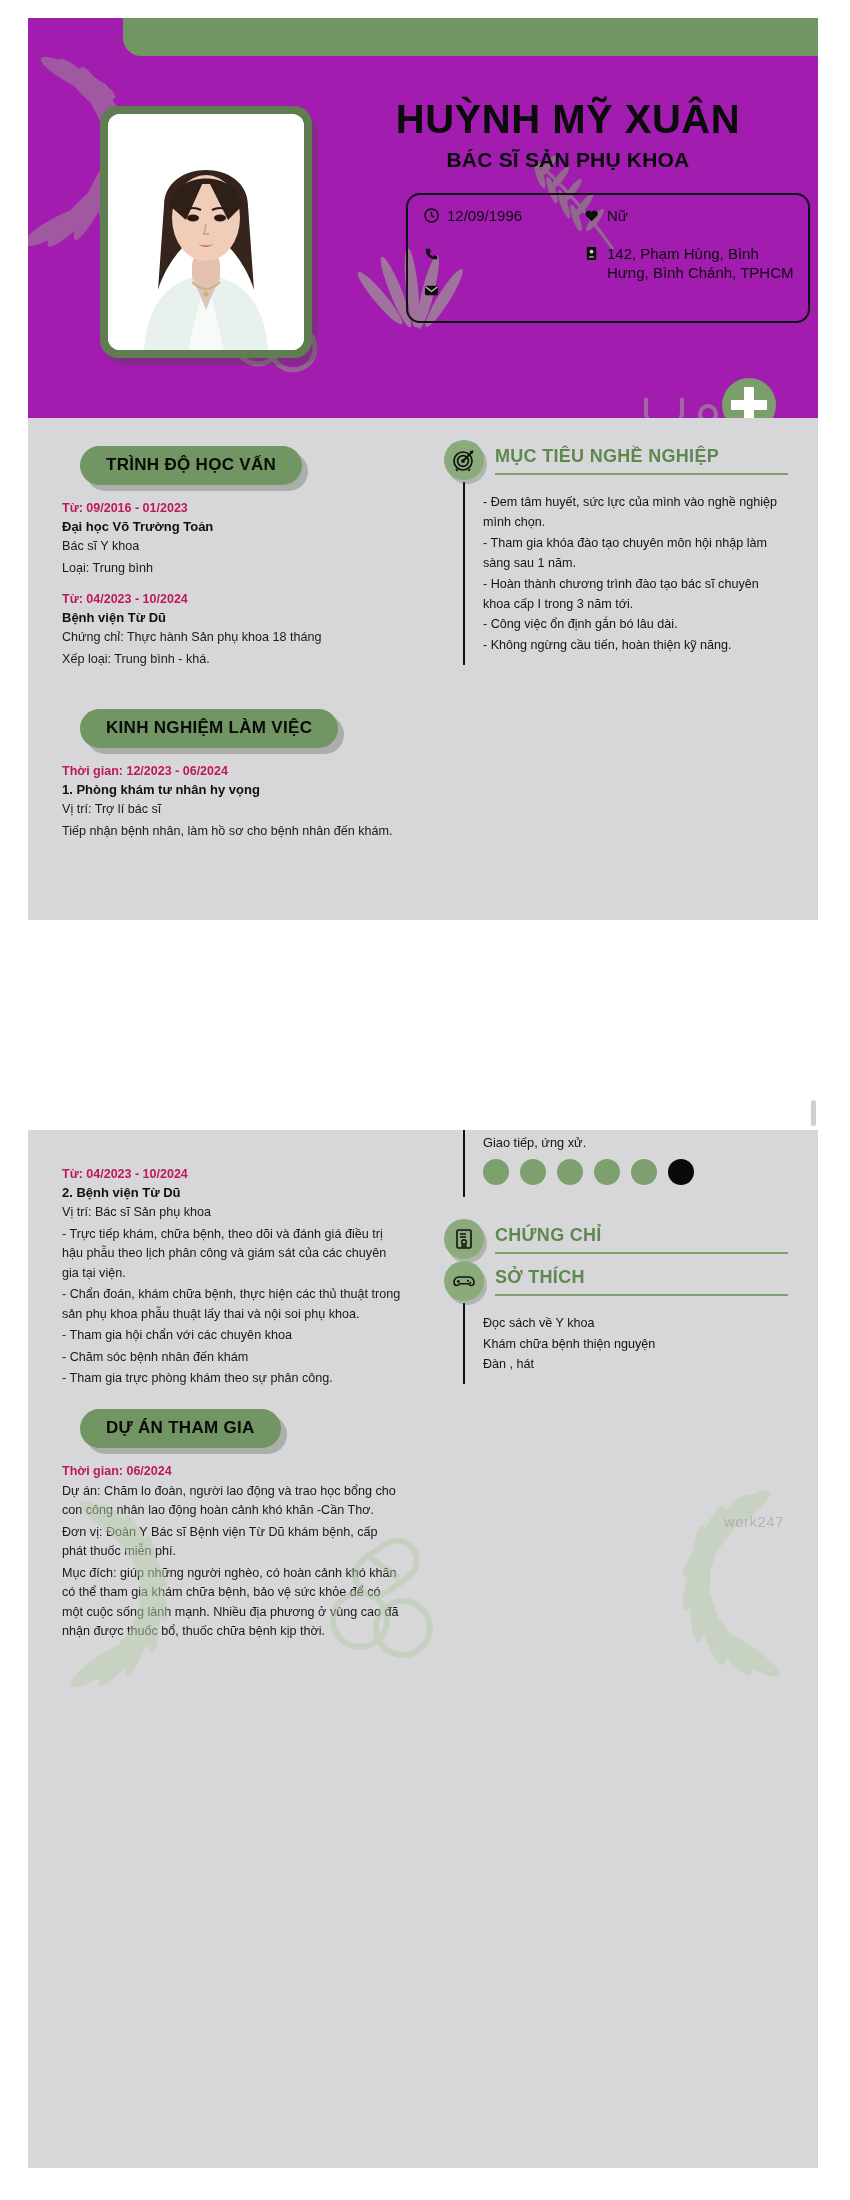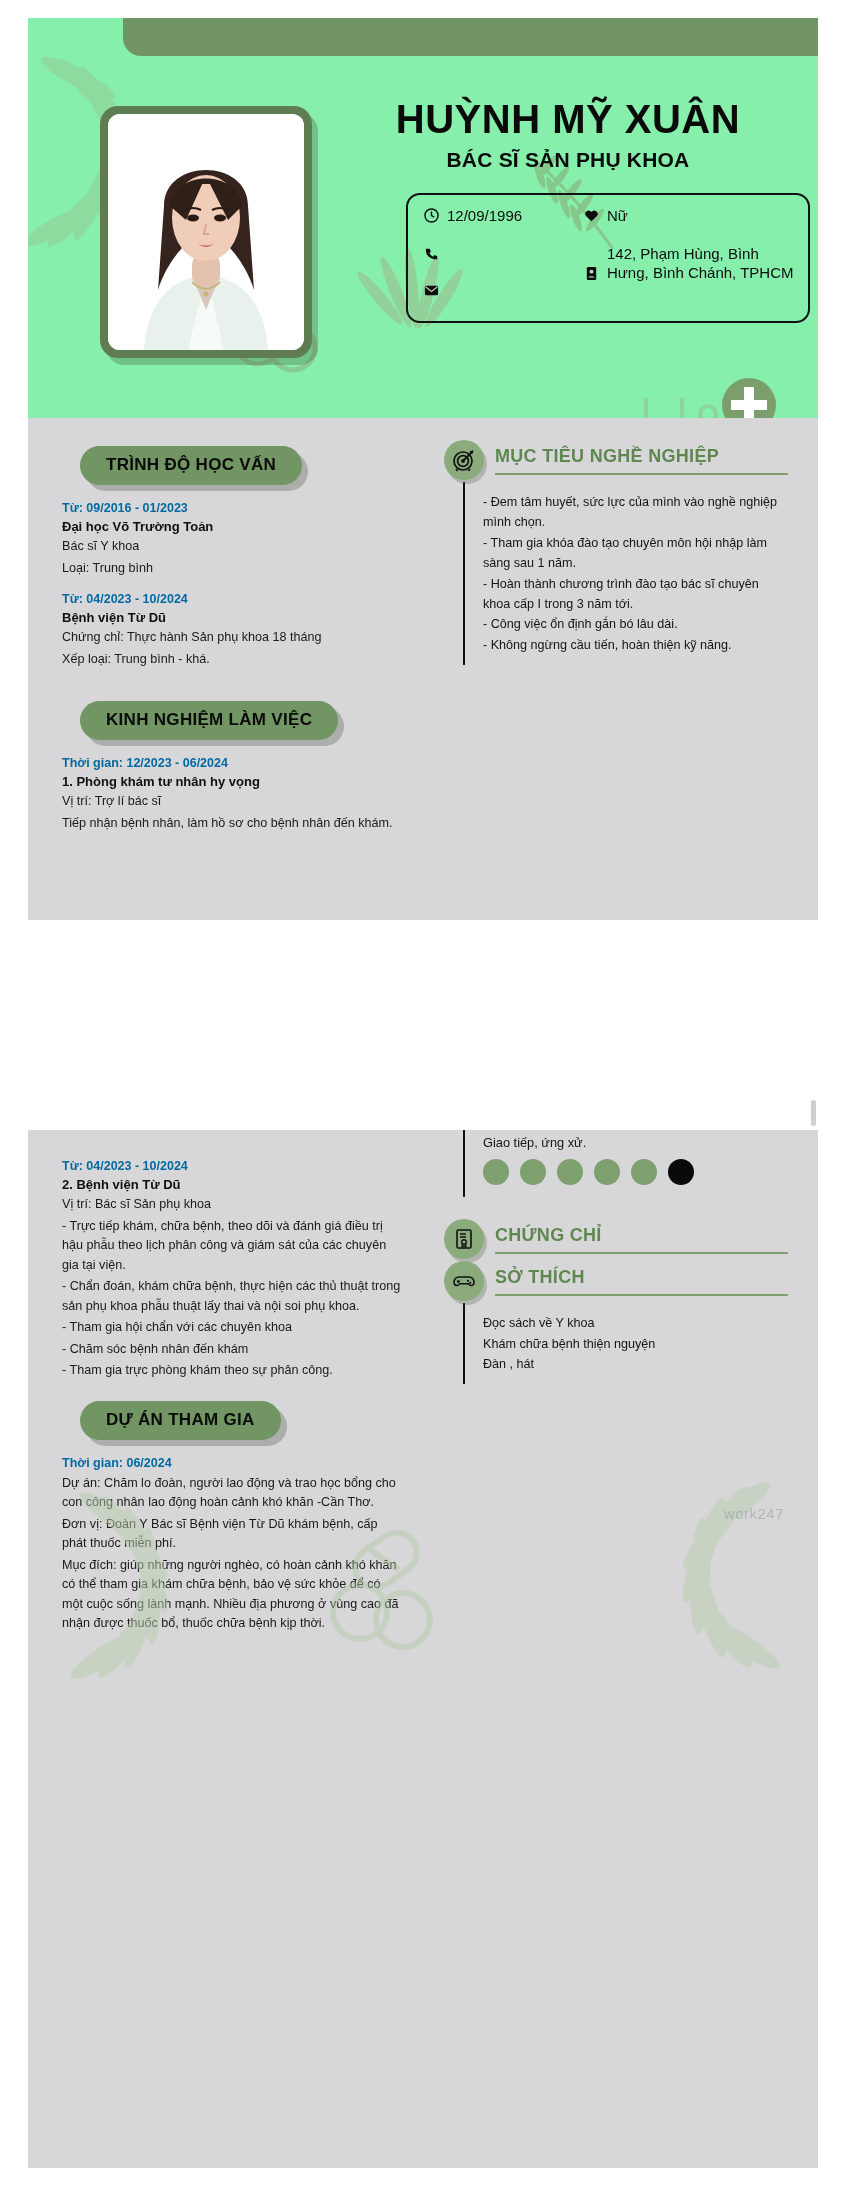--- a/index.html
+++ b/index.html
@@ -15,21 +15,21 @@
     position: absolute; left: 28px; top: 18px;
     width: 790px; height: 2150px;
     background: #d7d7d9;
     overflow: hidden;
   }
 
   
   .header {
     position: relative;
     height: 400px;
-    background: #86efac;
+    background: #a21caf;
     overflow: hidden;
     padding-left: 44px;
   }
   .header-topbar {
     position: absolute; left: 95px; top: 0; right: 0; height: 38px;
     background: #719563;
     border-bottom-left-radius: 18px;
   }
   .leaf { position: absolute; opacity: .45; pointer-events:none; }
   .leaf svg { display:block; }
@@ -64,21 +64,21 @@
   .contact-card {
     position: absolute; left: 378px; top: 175px; width: 404px; height: 130px;
     border: 2.5px solid #111; border-radius: 14px;
     padding: 12px 14px 10px 16px;
     display: flex; gap: 10px;
   }
   .cc-col { flex: 0 0 auto; }
   .cc-col.left { width: 150px; }
   .cc-col.right { flex: 1 1 auto; }
   .cc-row { display: flex; align-items: flex-start; gap: 7px; margin-bottom: 20px; }
-  .cc-row:last-child { margin-bottom: 16px; align-items: flex-end; }
+  .cc-row:last-child { margin-bottom: 16px; }
   .cc-ico { flex: 0 0 16px; width: 16px; height: 16px; margin-top: 1px; }
   .cc-ico svg { display:block; }
   .cc-txt { font-size: 15px; color: #0d0d0d; line-height: 1.22; word-break: break-word; }
 
   .cross-badge {
     position: absolute; right: 40px; top: 358px;
     width: 58px; height: 58px;
   }
   .stetho { position:absolute; right: 92px; top: 372px; opacity:.5; }
 
@@ -94,21 +94,21 @@
     background: #719563;
     color: #0a0a0a;
     font-size: 17px; font-weight: 800; letter-spacing: .3px;
     padding: 9px 26px 10px 26px;
     border-radius: 22px;
     box-shadow: 6px 6px 0 rgba(70,80,62,.30);
     margin-left: 18px;
   }
   .pill-wrap { margin-bottom: 16px; }
 
-  .date-line { color: #0369a1; font-size: 12.5px; font-weight: 700; margin: 12px 0 4px; }
+  .date-line { color: #be185d; font-size: 12.5px; font-weight: 700; margin: 12px 0 4px; }
   .bold-line { color: #101010; font-size: 13px; font-weight: 700; margin-bottom: 3px; }
   .txt-line { color: #1a1a1a; font-size: 12.6px; line-height: 1.55; margin-bottom: 2px; }
   .blk { margin-bottom: 14px; }
 
   
   .rhead { display: flex; align-items: center; gap: 11px; margin-bottom: 2px; }
   .rhead-ico {
     width: 40px; height: 40px; border-radius: 50%;
     background: #8cab7c;
     display: flex; align-items: center; justify-content: center;
@@ -334,21 +334,21 @@
             <div class="txt-line">Loại: Trung bình</div>
           </div>
 
           <div class="blk">
             <div class="date-line">Từ: 04/2023 - 10/2024</div>
             <div class="bold-line">Bệnh viện Từ Dũ</div>
             <div class="txt-line">Chứng chỉ: Thực hành Sản phụ khoa 18 tháng</div>
             <div class="txt-line">Xếp loại: Trung bình - khá.</div>
           </div>
 
-          <div class="pill-wrap" style="margin-top:32px;">
+          <div class="pill-wrap" style="margin-top:40px;">
             <span class="pill">KINH NGHIỆM LÀM VIỆC</span>
           </div>
 
           <div class="blk">
             <div class="date-line">Thời gian: 12/2023 - 06/2024</div>
             <div class="bold-line">1. Phòng khám tư nhân hy vọng</div>
             <div class="txt-line">Vị trí: Trợ lí bác sĩ</div>
             <div class="txt-line">Tiếp nhận bệnh nhân, làm hồ sơ cho bệnh nhân đến khám.</div>
           </div>
 

